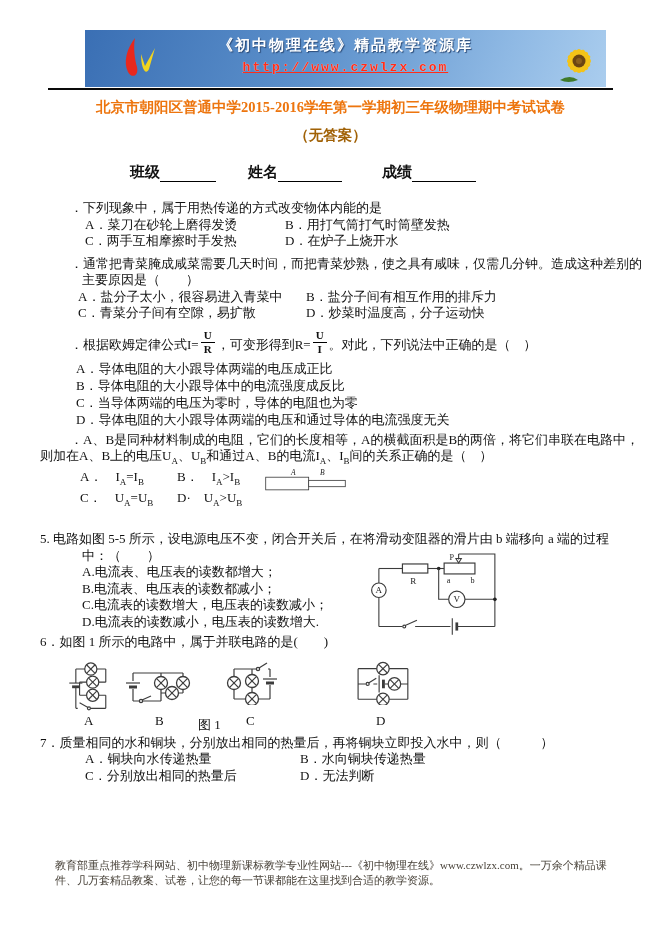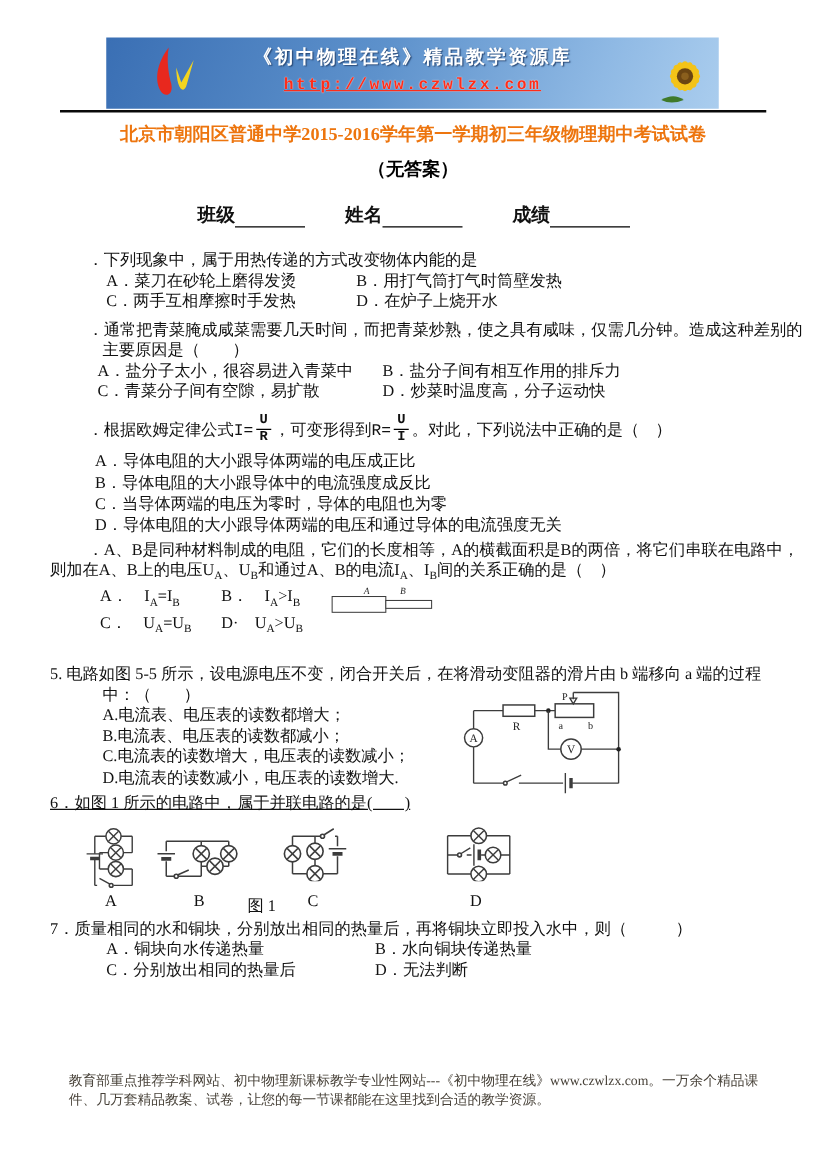--- a/index.html
+++ b/index.html
@@ -2,57 +2,57 @@
 <html><head>
 <meta charset="utf-8">
 <style>
   html,body{margin:0;padding:0;background:#888;}
   .page{position:relative;width:661px;height:936px;background:#ffffff;overflow:hidden;
         font-family:"Liberation Serif",serif;color:#111;}
 
   
   .banner{position:absolute;left:85px;top:30px;width:490px;height:57px;
           background:linear-gradient(110deg,#3a6fb4 0%,#5e92cc 45%,#8fb9e4 80%,#aacdee 100%);
-          overflow:hidden;}
+          overflow:hidden;padding-left:31px;}
   .banner .site-title{position:absolute;left:0;right:0;top:6px;text-align:center;
           color:#fff;font-weight:bold;font-size:15px;letter-spacing:2px;
           text-shadow:1px 1px 1px #2a4a77;}
   .banner .site-url{position:absolute;left:0;right:0;top:30px;text-align:center;
           color:#ff2d1a;font-weight:bold;font-size:13px;letter-spacing:2px;
           font-family:"Liberation Mono",monospace;text-shadow:0 0 1px #fff;text-decoration:underline;}
   .banner svg{position:absolute;}
 
   .divider{position:absolute;left:48px;top:88px;width:565px;height:2px;background:#0a0a0a;}
 
   
   .exam-title{position:absolute;left:0;top:98px;width:661px;text-align:center;
           color:#ed750e;font-weight:bold;font-size:14.5px;}
   .exam-subtitle{position:absolute;left:0;top:126px;width:661px;text-align:center;
-          color:#000000;font-weight:bold;font-size:14.5px;}
-
-  .student-row{position:absolute;left:130px;top:163px;font-weight:bold;font-size:15px;white-space:nowrap;margin-left:28px;}
+          color:#a16207;font-weight:bold;font-size:14.5px;}
+
+  .student-row{position:absolute;left:130px;top:163px;font-weight:bold;font-size:15px;white-space:nowrap;}
   .student-row .blank{display:inline-block;height:13px;border-bottom:1.6px solid #000;vertical-align:bottom;}
   .b1{width:56px;margin-right:32px;} .b2{width:64px;margin-right:40px;} .b3{width:64px;}
 
   
   .content{position:absolute;left:40px;top:196px;width:592px;font-size:13px;}
   .line{line-height:16.5px;white-space:nowrap;}
   .ind1{padding-left:24px;}  
   .ind2{padding-left:30px;}  
   .ind3{padding-left:42px;}  
   sub{font-size:9px;}
 
   .q1{margin-top:4px;} .q2{margin-top:6px;} .q3{margin-top:8px;}
-  .q4{margin-top:4px;} .q5{margin-top:22px;} .q6{margin-top:4px;text-decoration:underline;} .q7{margin-top:4px;}
+  .q4{margin-top:4px;} .q5{margin-top:22px;} .q6{margin-top:4px;} .q7{margin-top:4px;}
 
   .q1 .opts .c1{display:inline-block;width:200px;}
   .q1 .opts{padding-left:45px;}
   .q2 .opts{padding-left:38px;}
   .q2 .opts .c1{display:inline-block;width:228px;}
-  .q3 .formula-line{line-height:30px;padding-left:30px;font-family:Liberation Mono, monospace;}
+  .q3 .formula-line{line-height:30px;padding-left:30px;}
   .q3 .opts{padding-left:36px;line-height:17px;}
   .q7 .opts{padding-left:45px;}
   .q7 .opts .c1{display:inline-block;width:215px;}
 
   .frac{display:inline-block;vertical-align:-4px;text-align:center;font-weight:bold;
         font-size:11px;line-height:1;margin:0 2px;}
   .frac .num{display:block;border-bottom:1px solid #000;padding:0 3px 1px;}
   .frac .den{display:block;padding-top:1px;}
 
   .q4-opts{position:relative;padding-left:40px;line-height:17px;height:40px;}

